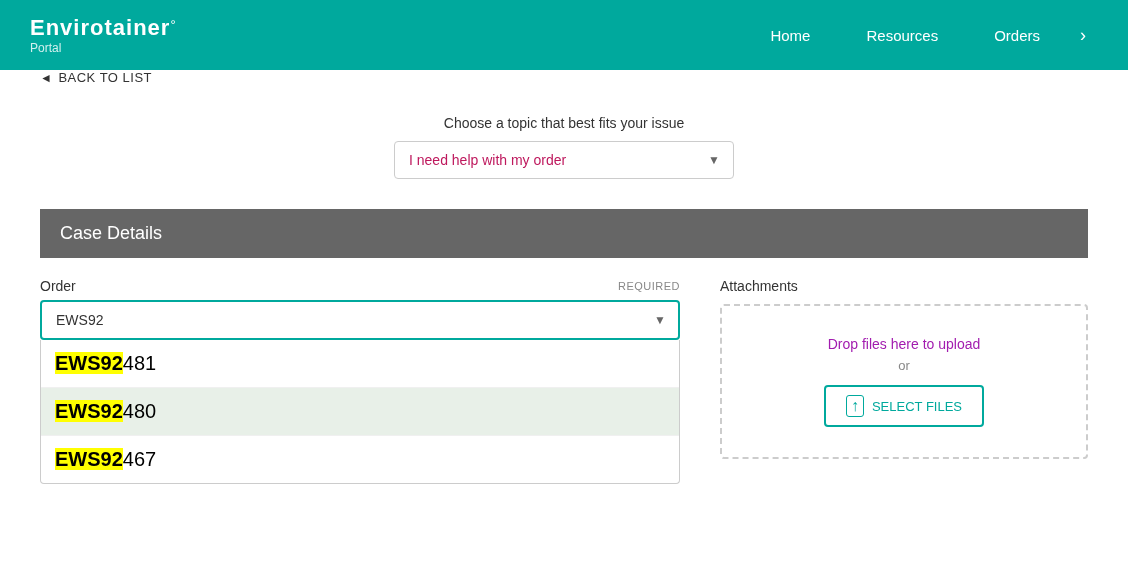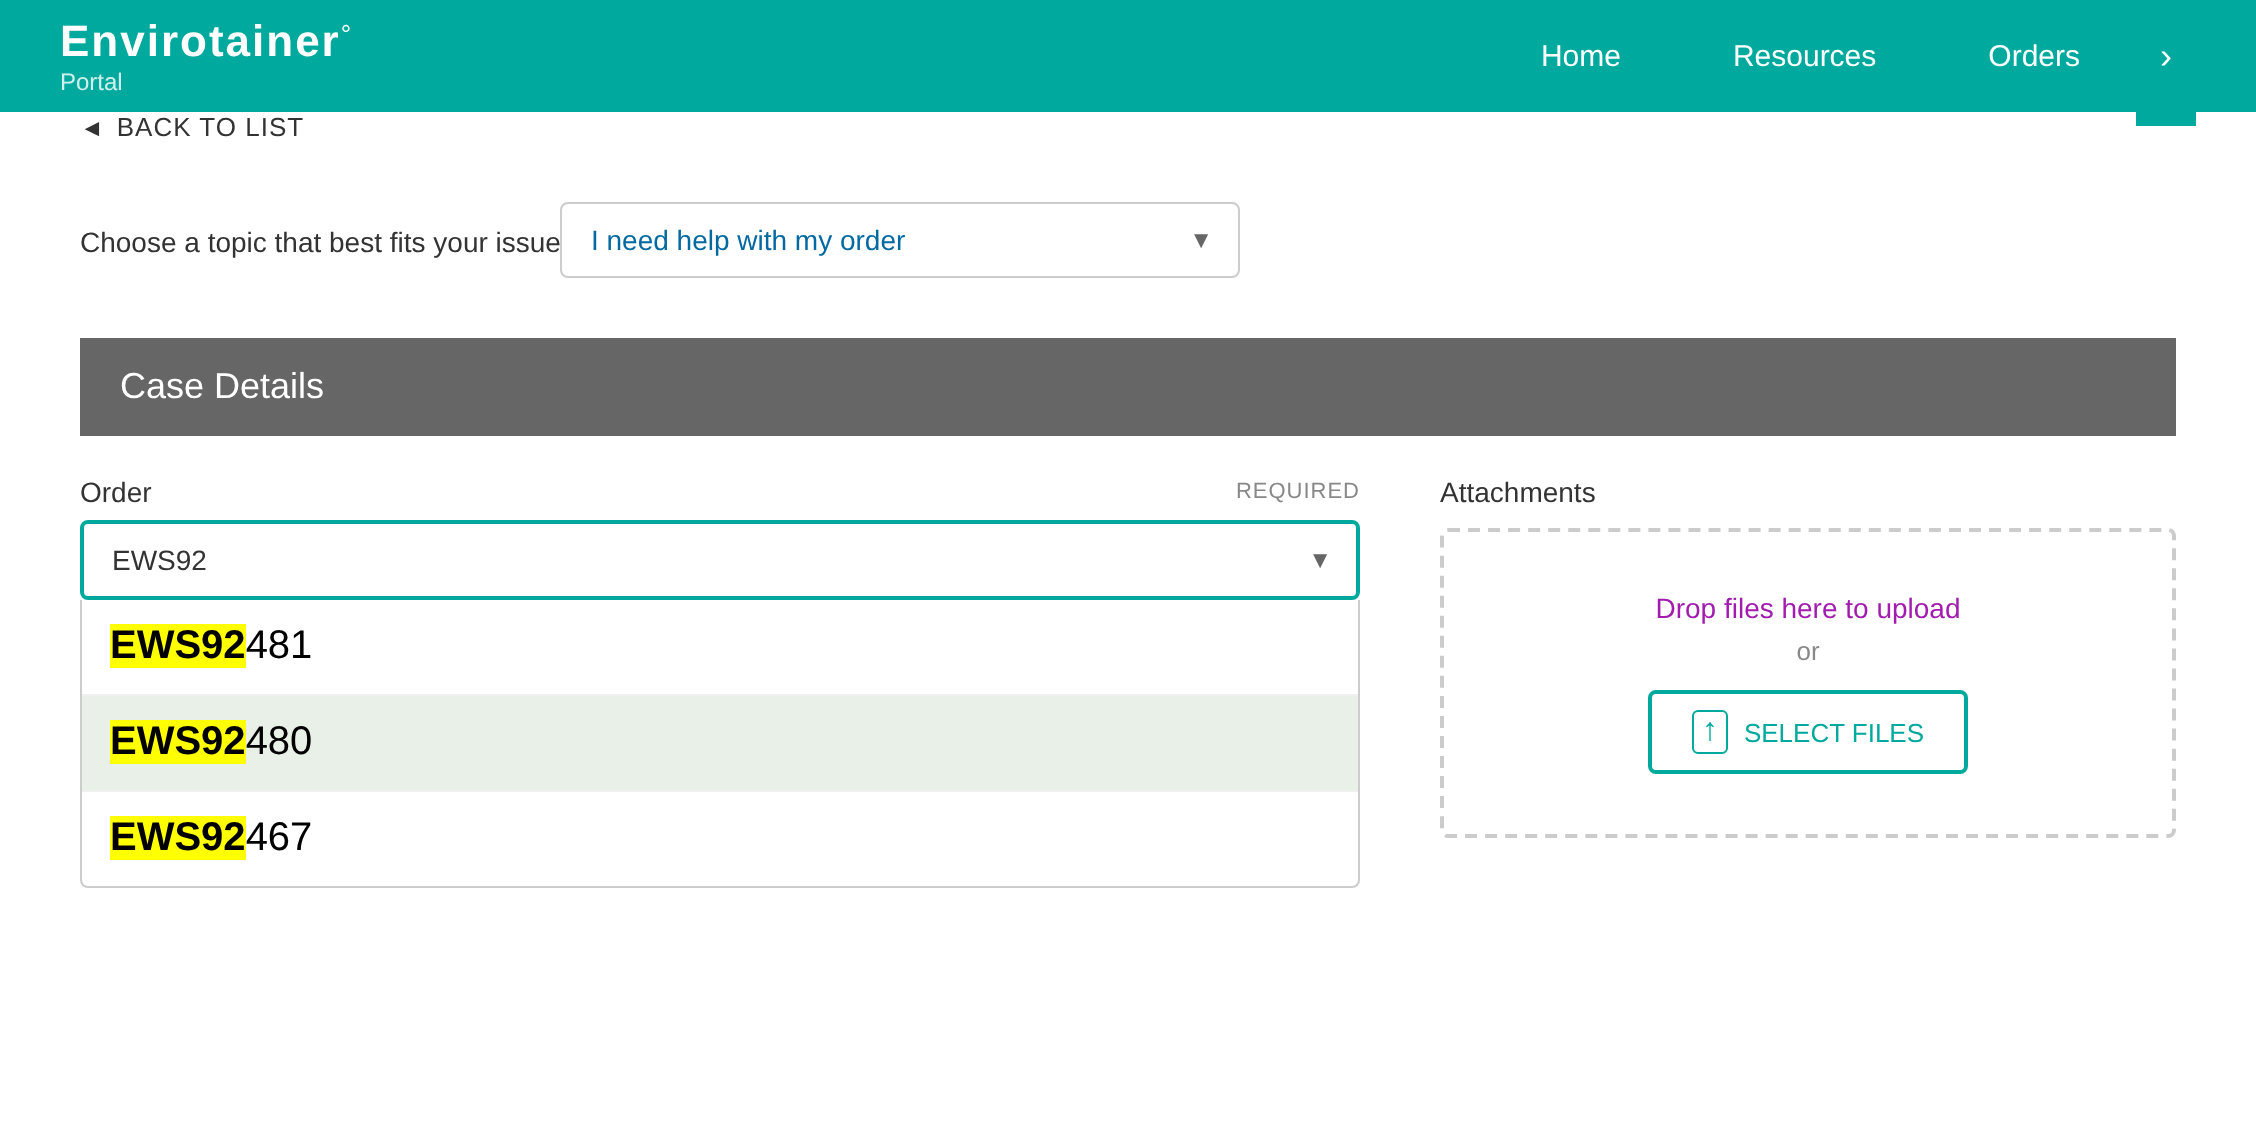--- a/index.html
+++ b/index.html
@@ -3,21 +3,21 @@
   <meta charset="utf-8">
   <style>
     * { box-sizing: border-box; margin: 0; padding: 0; }
     body { font-family: Arial, sans-serif; background: #fff; width: 1128px; min-height: 567px; overflow-x: hidden; }
 
     
     .header {
       background: #00a99d;
       display: flex;
       align-items: center;
-      height: 56px;
+      height: 70px;
       padding: 0 30px;
     }
     .logo-area {
       display: flex;
       flex-direction: column;
       color: #fff;
       margin-right: auto;
     }
     .nav {
       display: flex;
@@ -73,42 +73,42 @@
       margin-bottom: 30px;
     }
     .back-link .arrow {
       margin-right: 6px;
       font-size: 12px;
     }
 
     
     .topic-section {
       display: flex;
-      flex-direction: row;
-      align-items: flex-end;
+      flex-direction: column;
+      align-items: center;
       margin-bottom: 30px;
     }
     .topic-label {
       font-size: 14px;
       color: #333;
       margin-bottom: 10px;
     }
     .topic-select-wrapper {
       position: relative;
       width: 340px;
     }
     .topic-select {
       width: 100%;
       padding: 10px 40px 10px 14px;
       font-size: 14px;
       border: 1px solid #ccc;
       border-radius: 4px;
       appearance: none;
       background: #fff;
-      color: #0369a1;
+      color: #be185d;
       cursor: pointer;
     }
     .topic-select-arrow {
       position: absolute;
       right: 14px;
       top: 50%;
       transform: translateY(-50%);
       color: #666;
       pointer-events: none;
       font-size: 12px;

